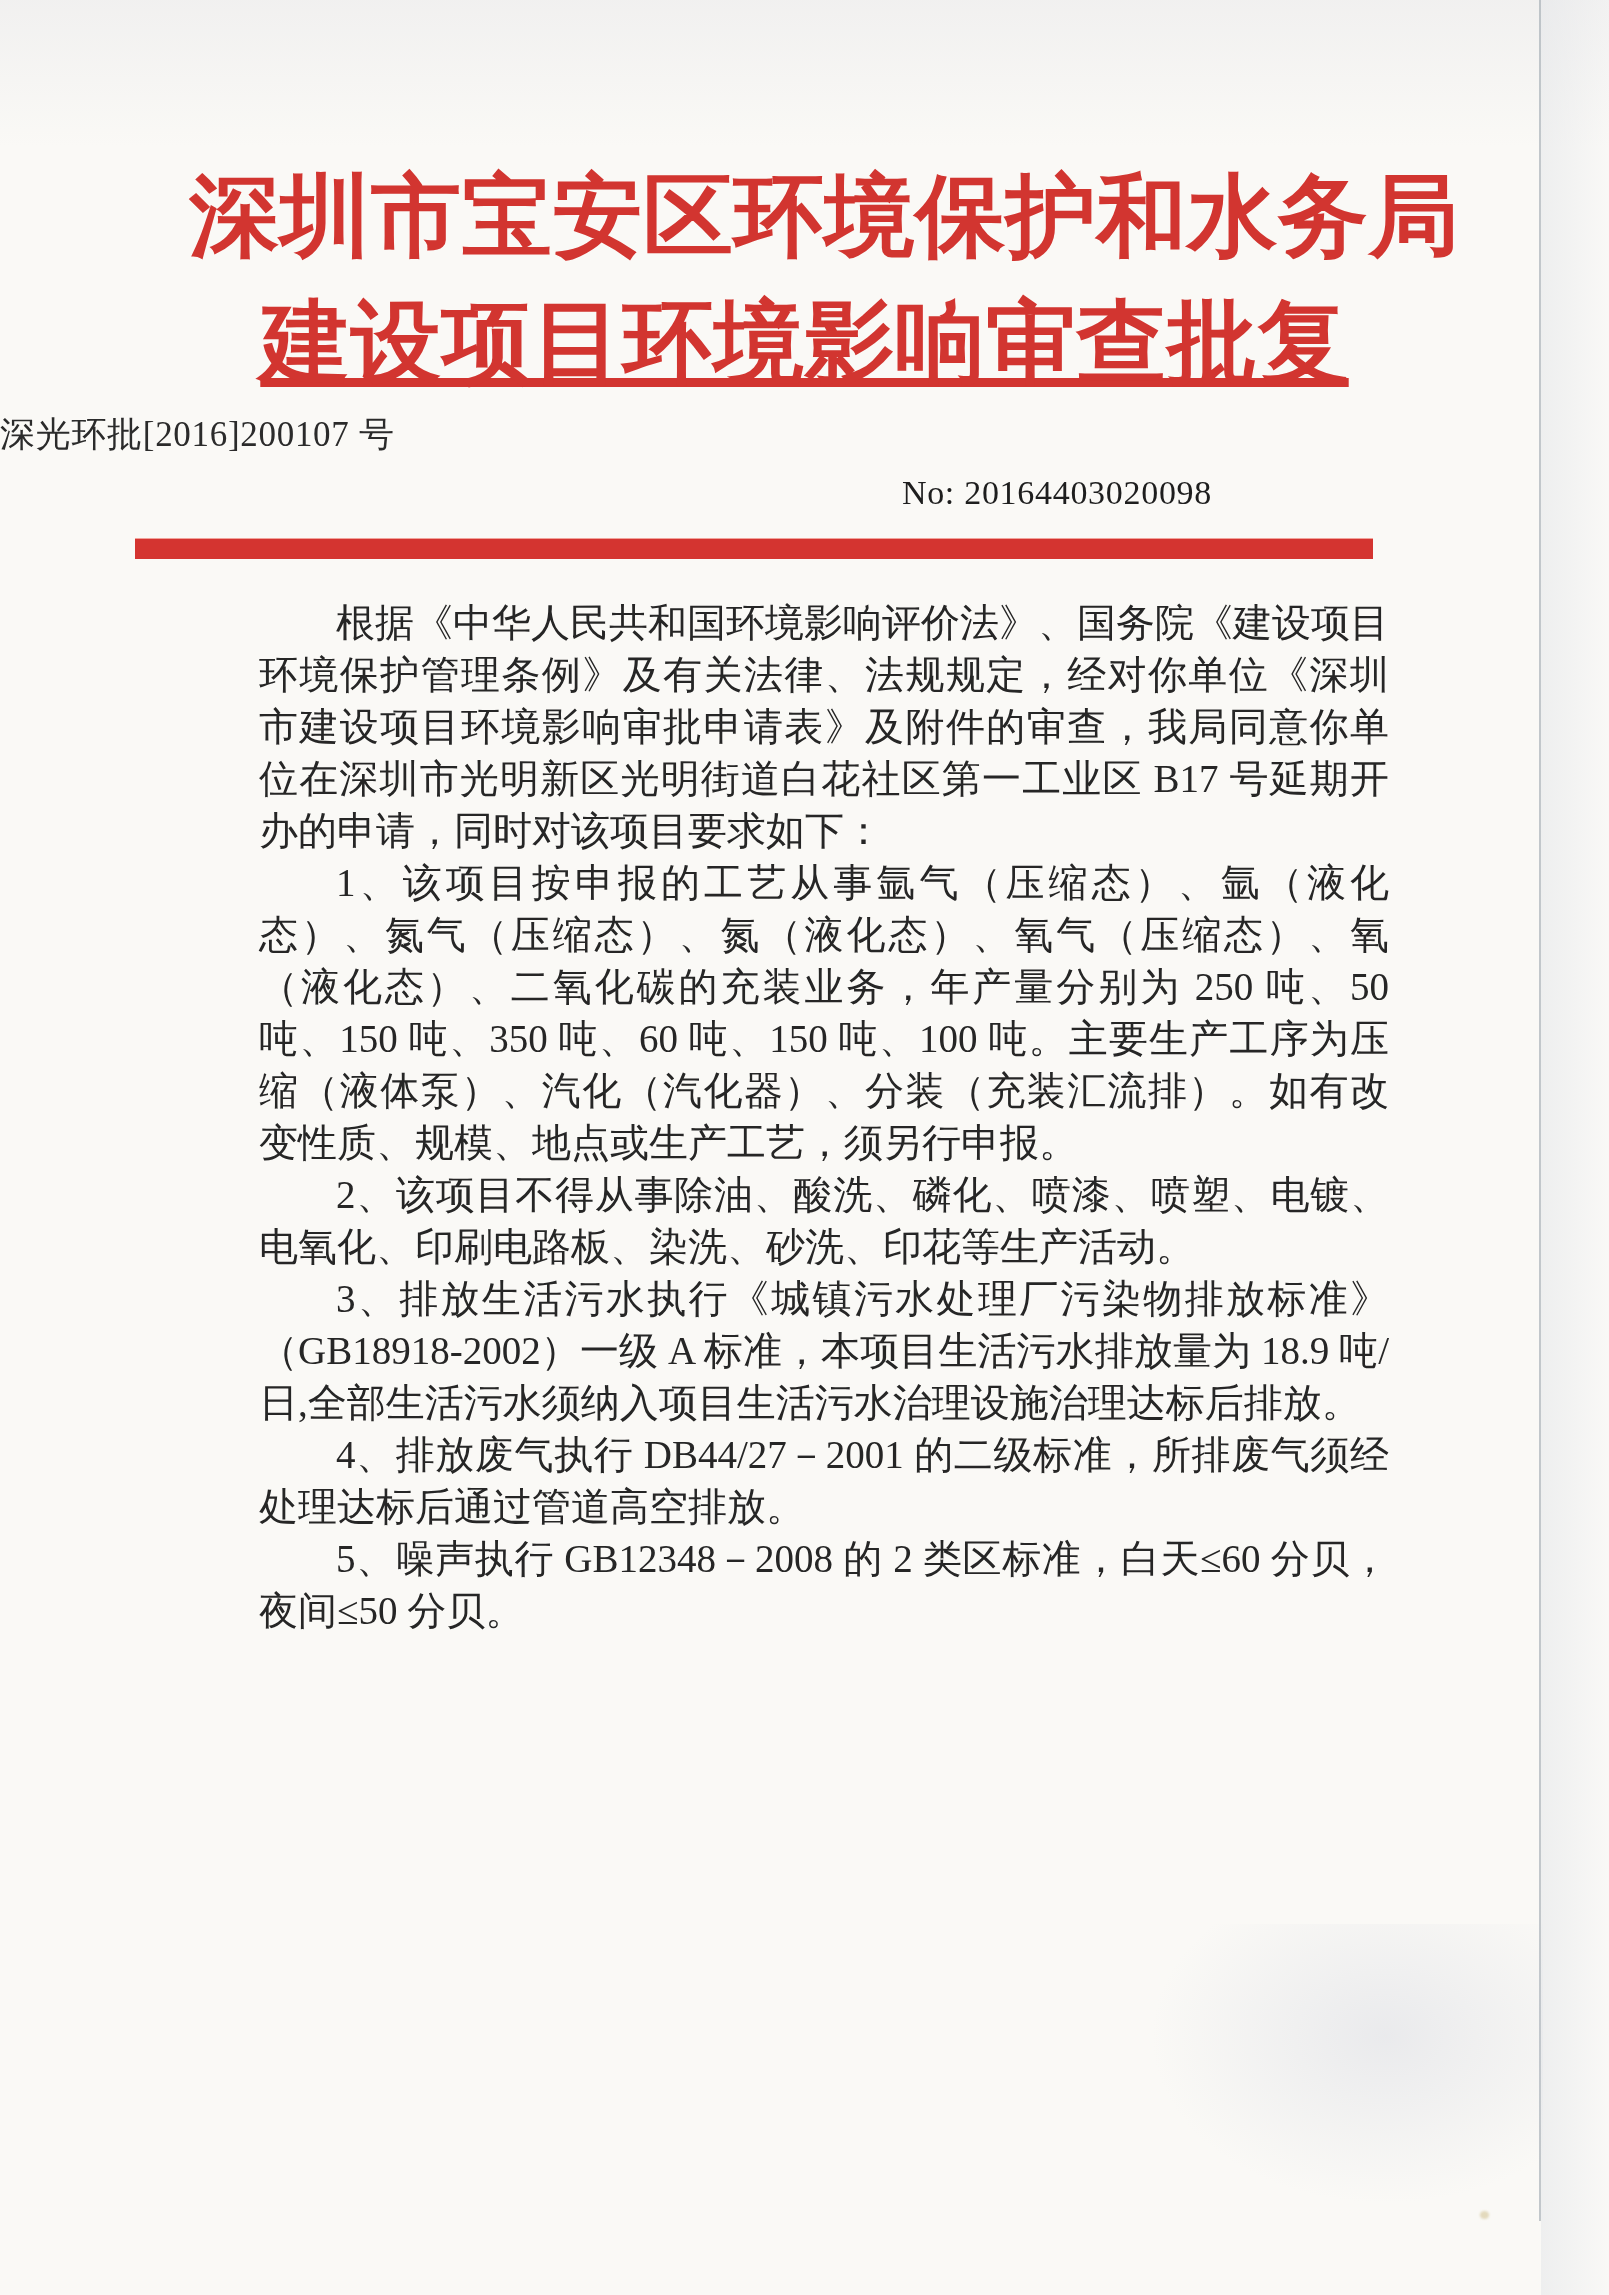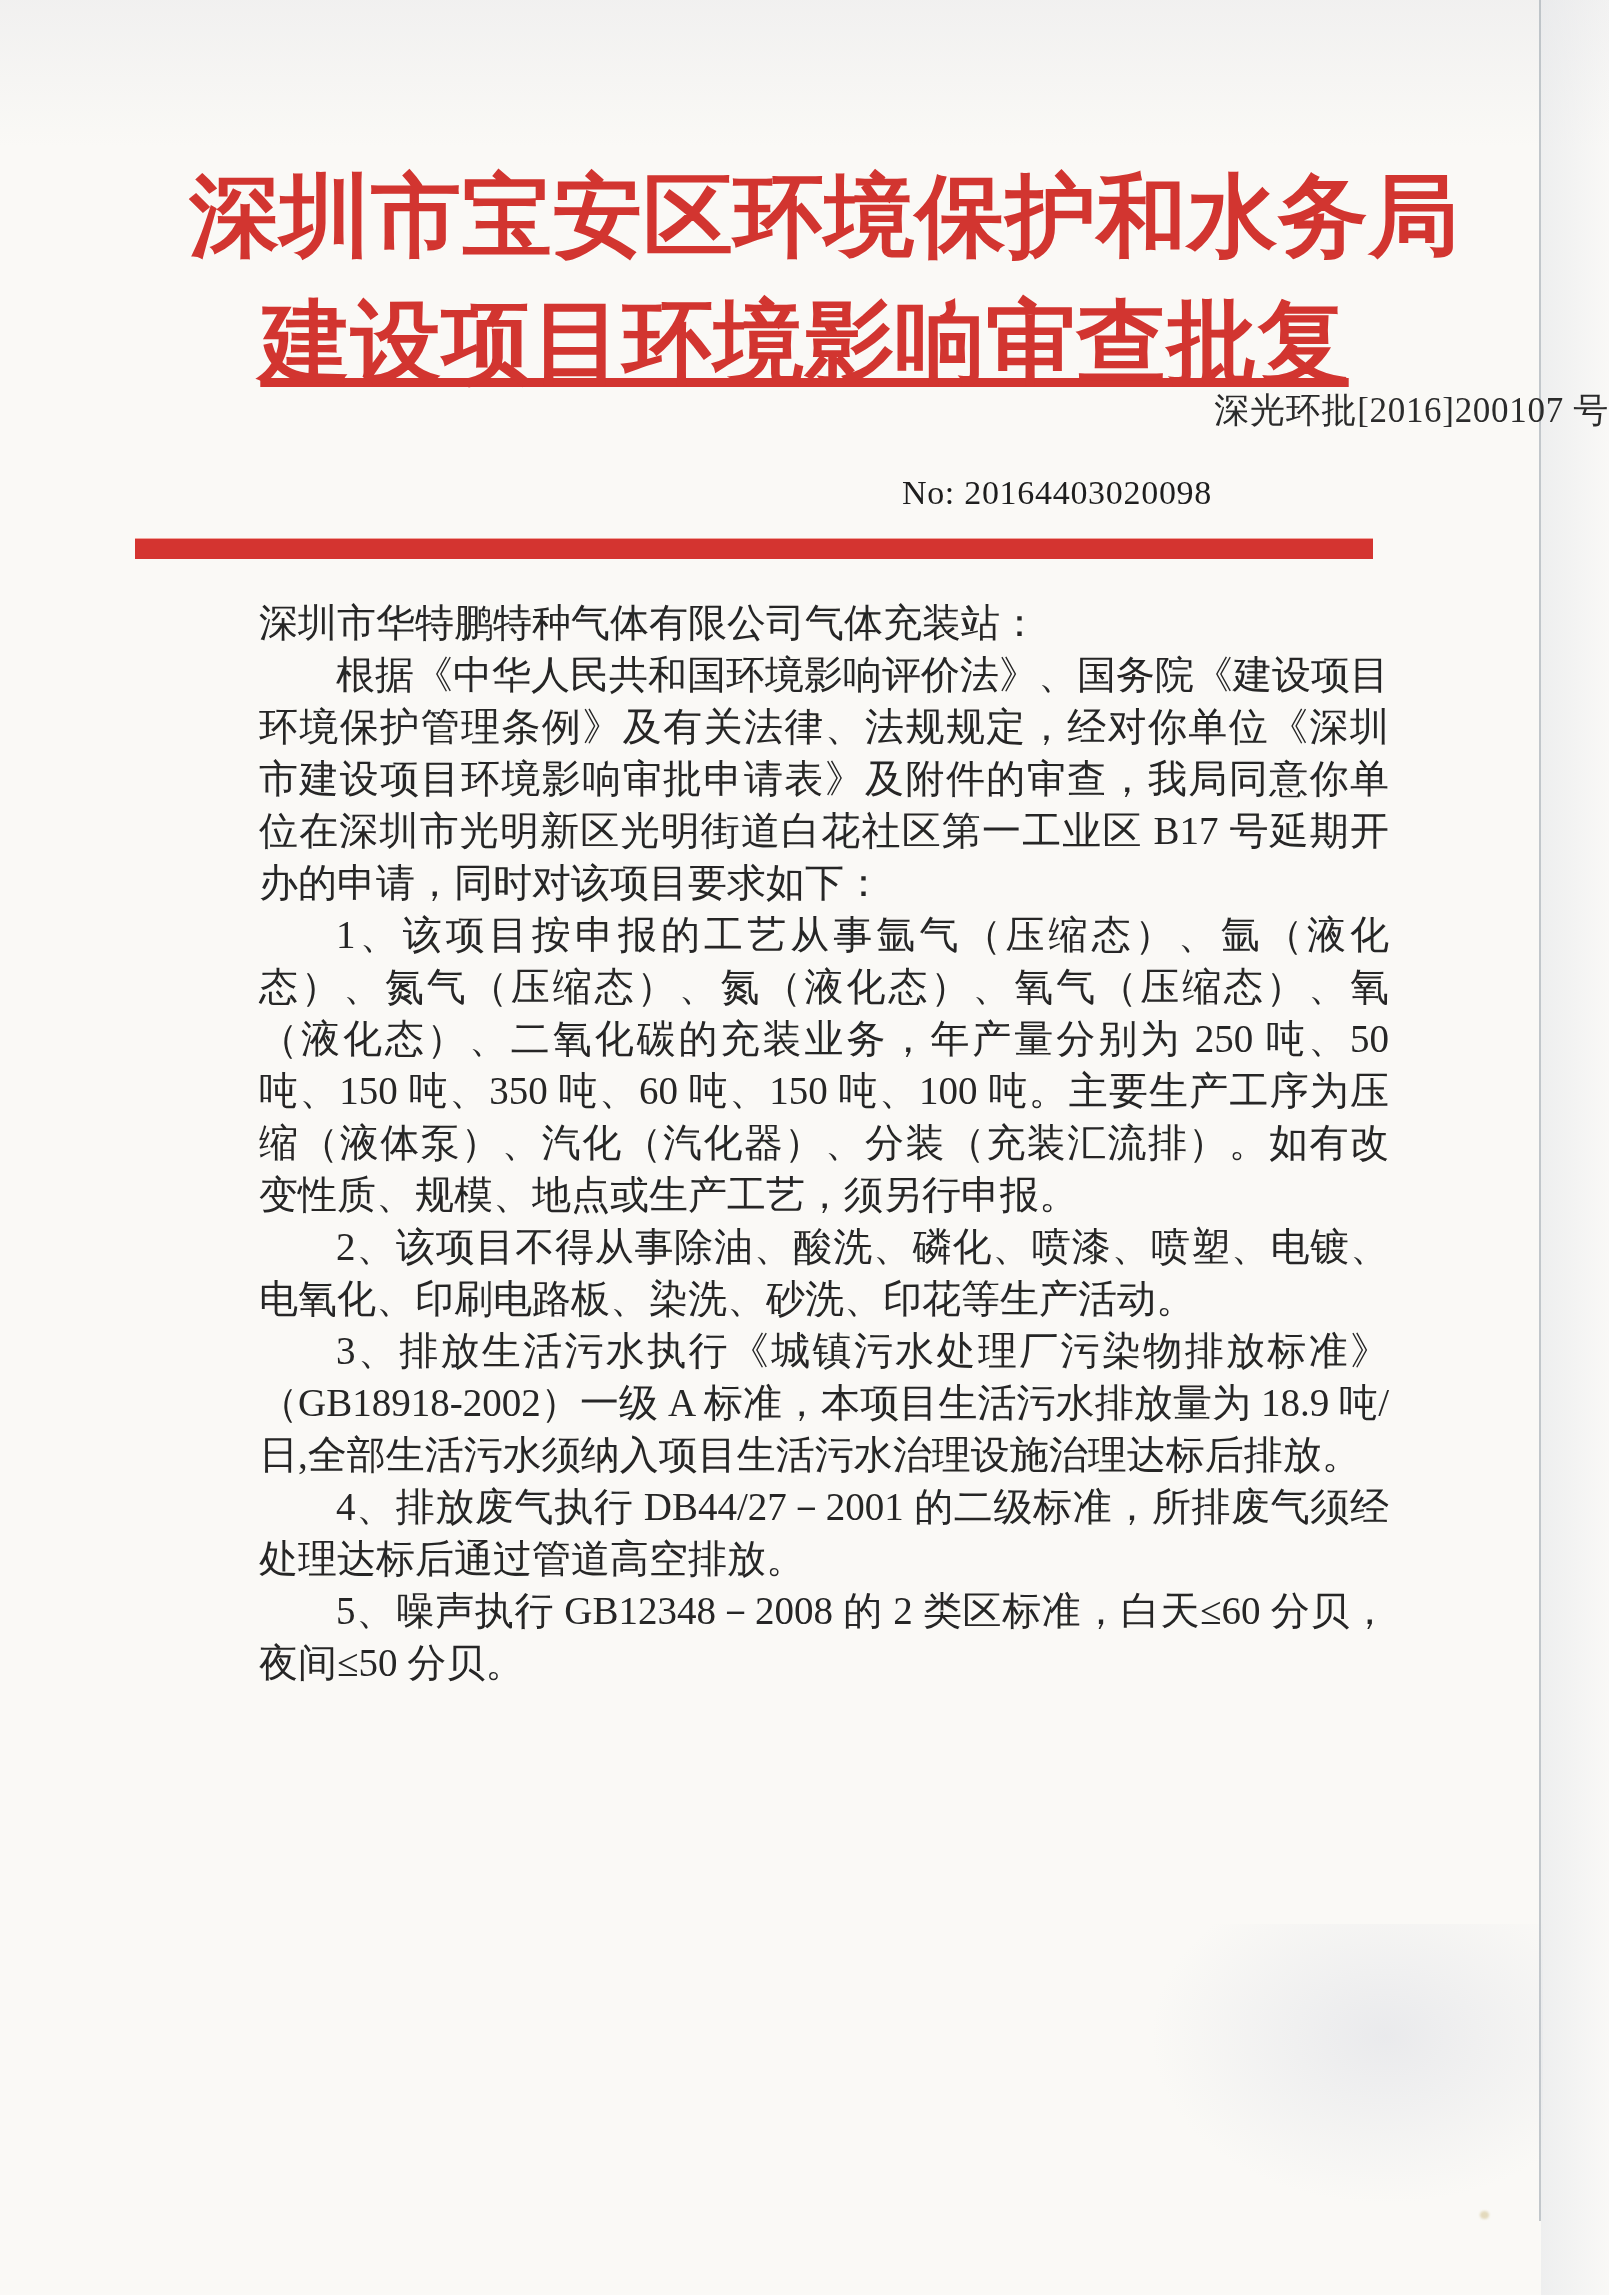--- a/index.html
+++ b/index.html
@@ -49,22 +49,22 @@
     text-align:center;
     color:var(--accent-red);
     font-weight:bold;
     font-size:90px;line-height:1;
     letter-spacing:0.7px;
     white-space:nowrap;
   }
   .title-line-1{top:172px;margin-left:20px;}
   .title-line-2{top:298px;text-decoration:underline;}
   .doc-number{
-    position:absolute;left:0;top:390px;width:100%;
-    text-align:right;
+    position:absolute;left:0;top:414px;width:100%;
+    text-align:left;
     color:#2b2b2b;
     font-size:35px;line-height:1.2;
     letter-spacing:0.7px;
   }
   .serial-number{
     position:absolute;right:397px;top:473px;
     color:#1e1e1e;
     font-size:34px;line-height:1.2;
     letter-spacing:0.7px;
   }
@@ -101,21 +101,20 @@
 
   <div class="title-line title-line-2">建设项目环境影响审查批复</div>
 
   <div class="doc-number">深光环批[2016]200107 号</div>
 
   <div class="serial-number">No: 20164403020098</div>
 
   <div class="red-rule"></div>
 
   <div class="body-text">
-    <p>深圳市华特鹏特种气体有限公司气体充装站：</p>
     <p class="indent">根据《中华人民共和国环境影响评价法》、国务院《建设项目环境保护管理条例》及有关法律、法规规定，经对你单位《深圳市建设项目环境影响审批申请表》及附件的审查，我局同意你单位在深圳市光明新区光明街道白花社区第一工业区 B17 号延期开办的申请，同时对该项目要求如下：</p>
     <p class="indent">1、该项目按申报的工艺从事氩气（压缩态）、氩（液化态）、氮气（压缩态）、氮（液化态）、氧气（压缩态）、氧（液化态）、二氧化碳的充装业务，年产量分别为 250 吨、50 吨、150 吨、350 吨、60 吨、150 吨、100 吨。主要生产工序为压缩（液体泵）、汽化（汽化器）、分装（充装汇流排）。如有改变性质、规模、地点或生产工艺，须另行申报。</p>
     <p class="indent">2、该项目不得从事除油、酸洗、磷化、喷漆、喷塑、电镀、电氧化、印刷电路板、染洗、砂洗、印花等生产活动。</p>
     <p class="indent">3、排放生活污水执行《城镇污水处理厂污染物排放标准》（GB18918-2002）一级 A 标准，本项目生活污水排放量为 18.9 吨/日,全部生活污水须纳入项目生活污水治理设施治理达标后排放。</p>
     <p class="indent">4、排放废气执行 DB44/27－2001 的二级标准，所排废气须经处理达标后通过管道高空排放。</p>
     <p class="indent">5、噪声执行 GB12348－2008 的 2 类区标准，白天≤60 分贝，夜间≤50 分贝。</p>
   </div>
 
 </div>
 

